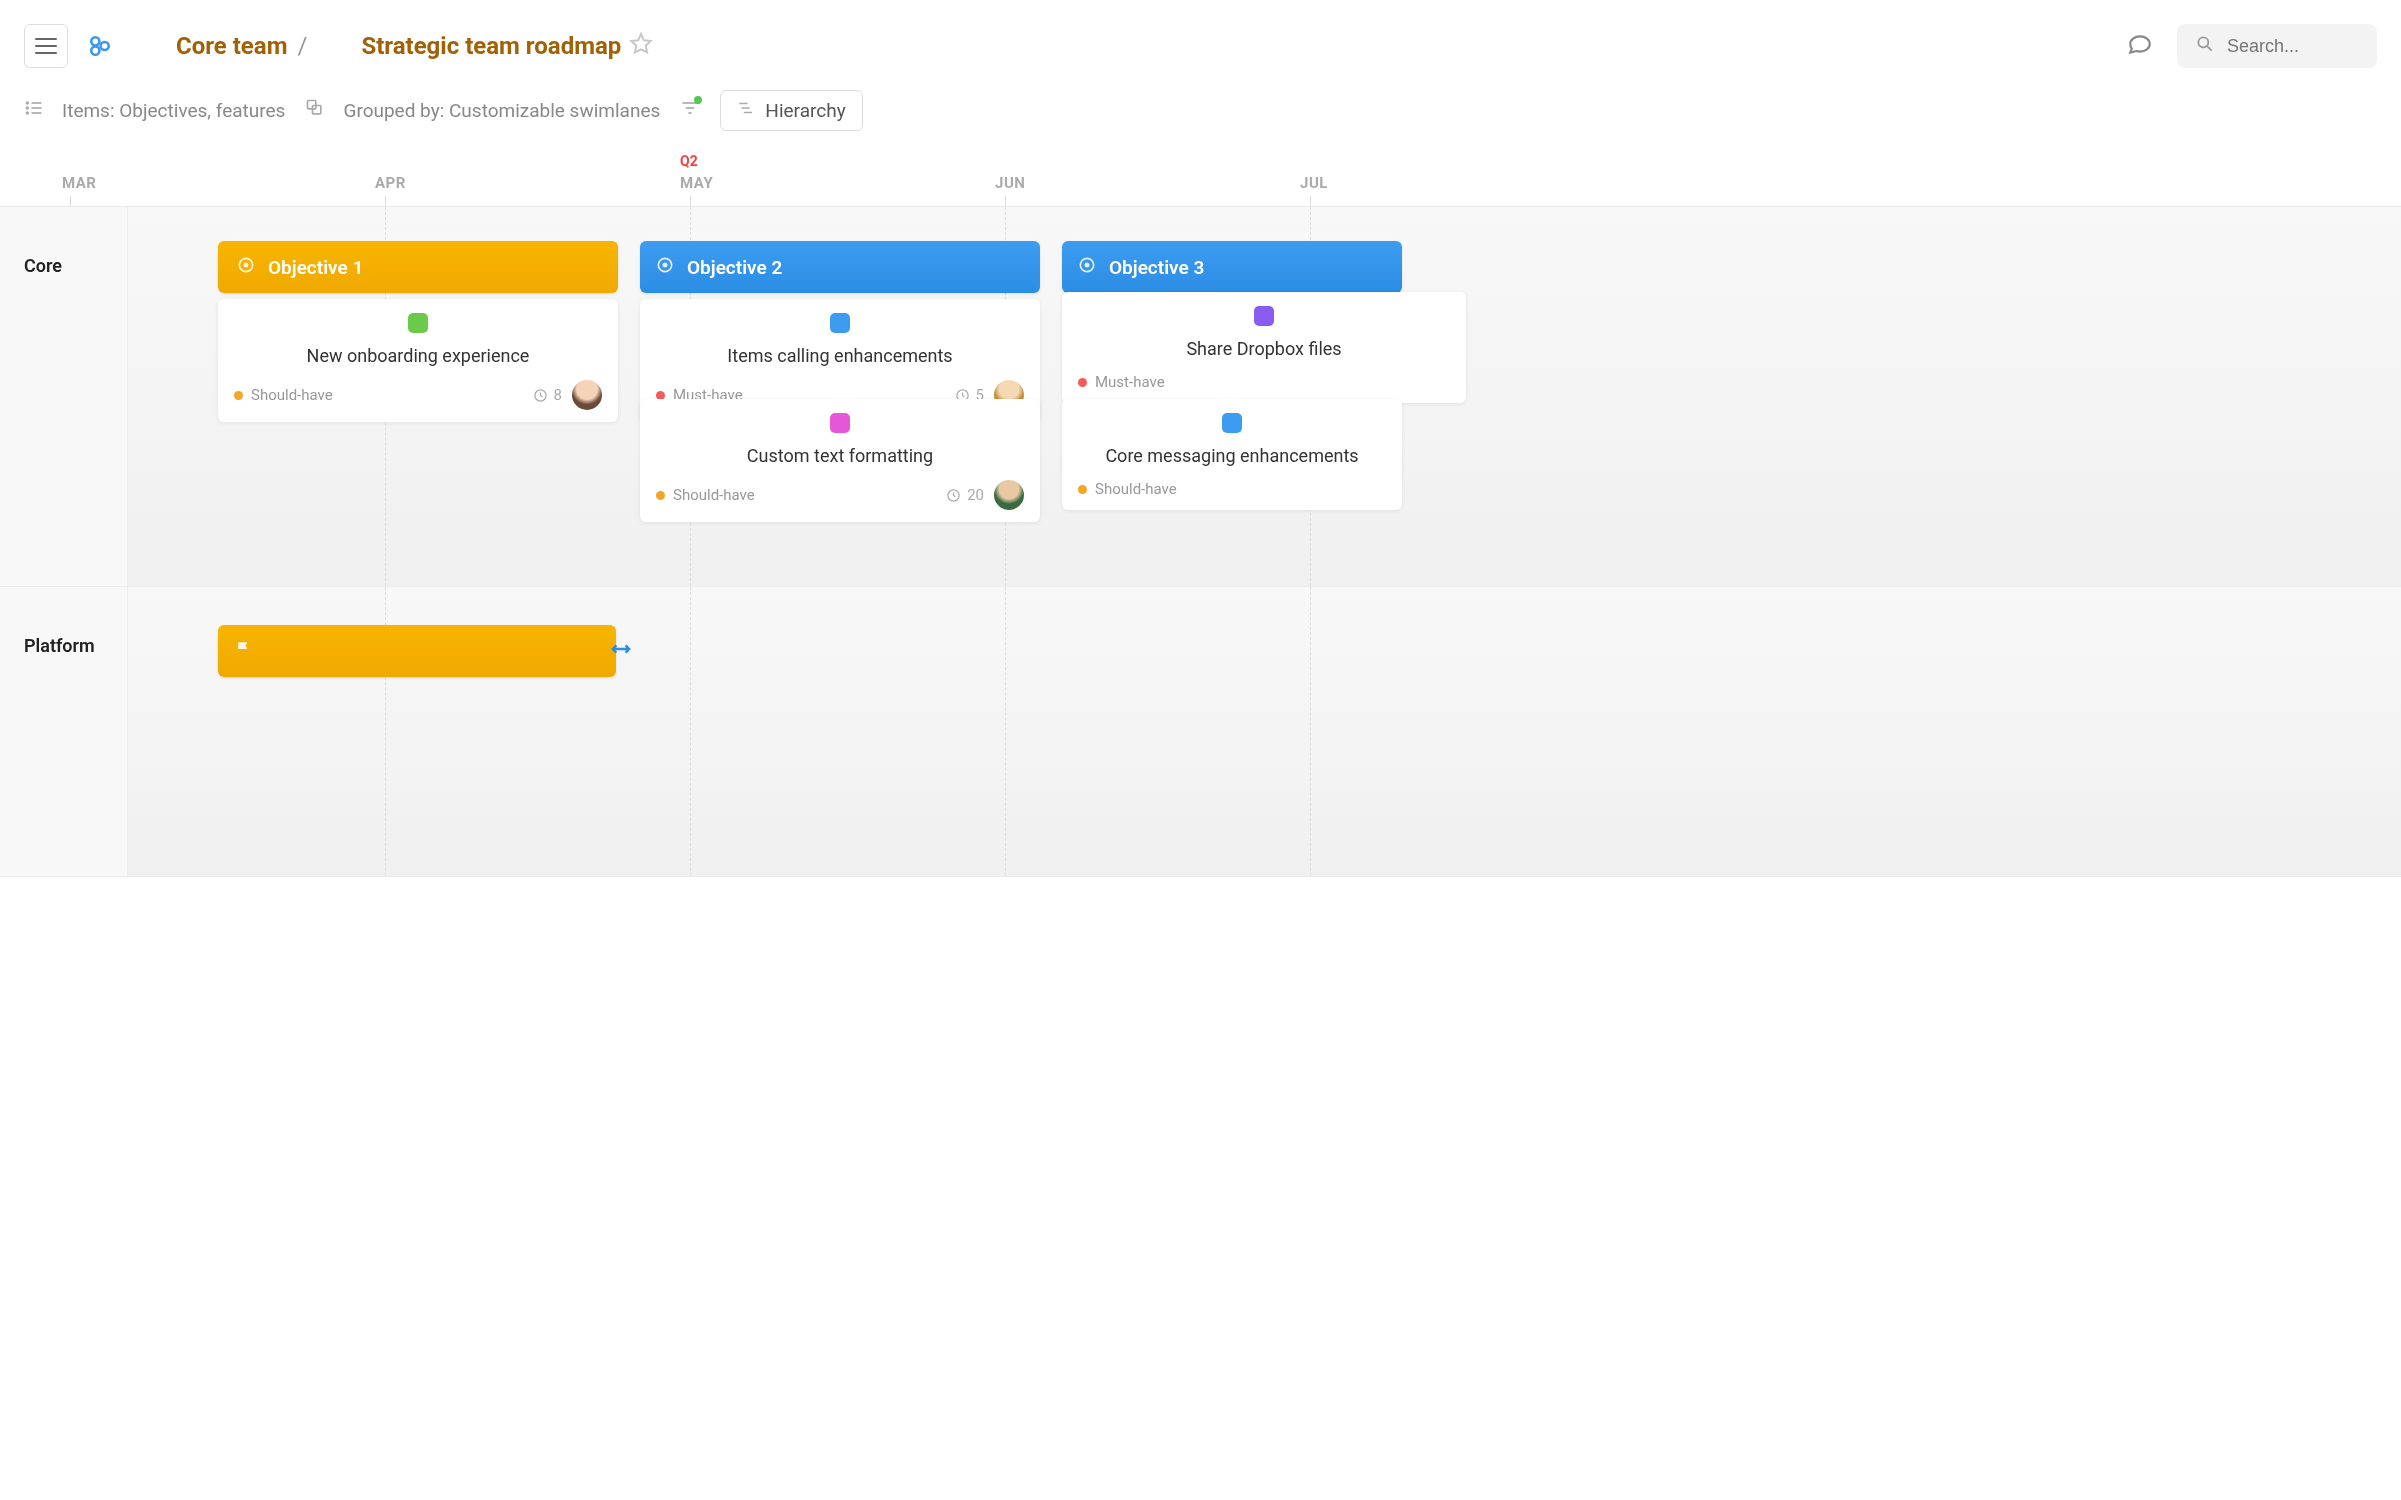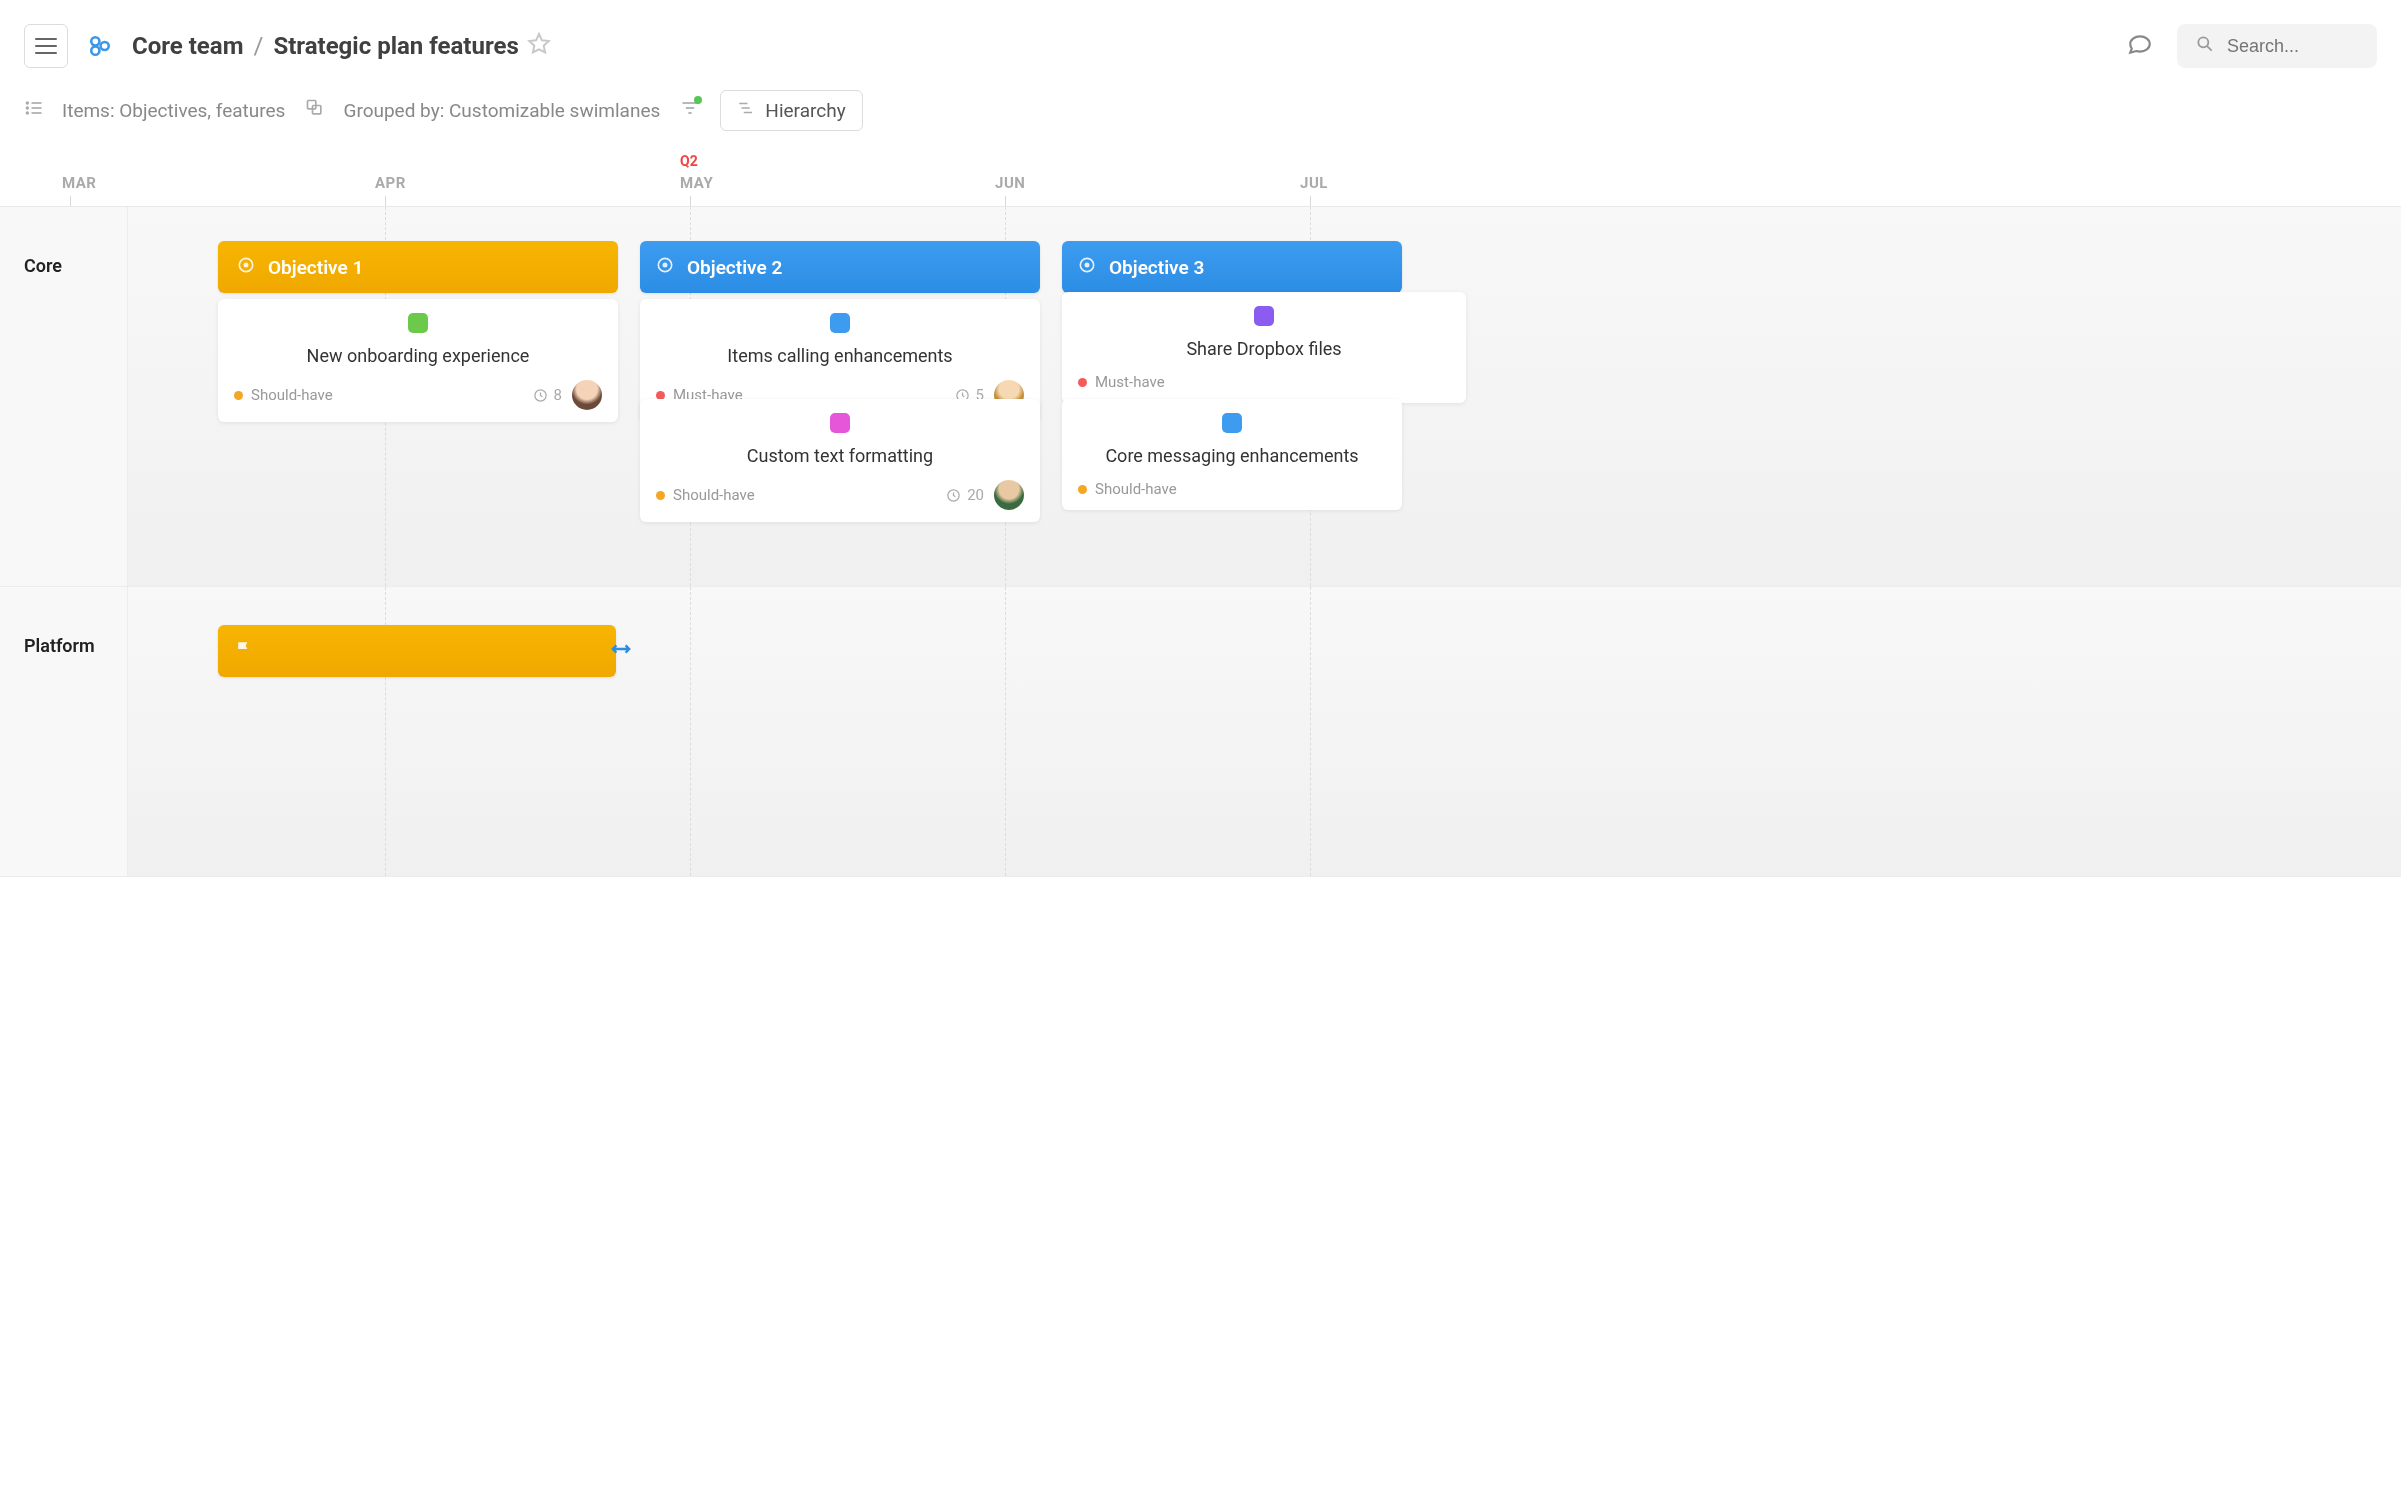--- a/index.html
+++ b/index.html
@@ -5,21 +5,21 @@
   * { box-sizing: border-box; margin: 0; padding: 0; }
   html, body { width: 100%; height: 100%; font-family: -apple-system, BlinkMacSystemFont, "Segoe UI", Roboto, sans-serif; background: #fff; color: #1a1a1a; overflow-x: hidden; }
 
   
   .header { display: flex; align-items: center; padding: 24px 24px 12px 24px; gap: 18px; }
   .menu-btn { width: 44px; height: 44px; border: 1px solid #dcdcdc; border-radius: 6px; display: flex; align-items: center; justify-content: center; cursor: pointer; background: #fff; }
   .hamburger { width: 22px; height: 16px; display: flex; flex-direction: column; justify-content: space-between; }
   .hamburger span { display: block; height: 2px; background: #666; border-radius: 1px; }
   .logo { color: #3b97e8; display: flex; align-items: center; }
   .breadcrumb { display: flex; align-items: center; gap: 10px; flex: 1; }
-  .breadcrumb-item { font-size: 24px; font-weight: 700; color: #404040; }
+  .breadcrumb-item { font-size: 24px; font-weight: 700; color: #a16207; margin-left: 44px; }
   .breadcrumb-sep { font-size: 24px; color: #999; font-weight: 400; }
   .star { color: #c8c8c8; cursor: pointer; margin-left: -2px; }
   .comments-icon { color: #888; cursor: pointer; margin-right: 6px; }
   .search-box { display: flex; align-items: center; background: #f3f3f3; border-radius: 8px; padding: 10px 18px; width: 200px; gap: 12px; }
   .search-box input { border: none; background: transparent; font-size: 18px; color: #c2410c; outline: none; width: 100%; }
   .search-box .search-icon { color: #9a9a9a; }
 
   
   .toolbar { display: flex; align-items: center; padding: 10px 24px 20px 24px; gap: 20px; color: #888; font-size: 19px; }
   .toolbar-item { display: flex; align-items: center; gap: 18px; cursor: pointer; }
@@ -80,21 +80,21 @@
   <div class="logo">
     <svg width="28" height="28" viewBox="0 0 24 24" fill="none" stroke="currentColor" stroke-width="2.2">
         <circle cx="8" cy="8" r="3.5"></circle>
         <circle cx="16" cy="12" r="3.5"></circle>
         <circle cx="8" cy="16" r="3.5"></circle>
       </svg>
   </div>
   <div class="breadcrumb">
     <span class="breadcrumb-item">Core team</span>
     <span class="breadcrumb-sep">/</span>
-    <span class="breadcrumb-item">Strategic plan features</span>
+    <span class="breadcrumb-item">Strategic team roadmap</span>
     <span class="star">
       <svg width="24" height="24" viewBox="0 0 24 24" fill="none" stroke="currentColor" stroke-width="2">
           <path d="M12 2l2.9 6.3 6.9.7-5.1 4.7 1.4 6.8L12 17.3 5.9 20.5l1.4-6.8L2.2 9l6.9-.7L12 2z"></path>
         </svg>
     </span>
   </div>
   <span class="comments-icon">
     <svg width="26" height="26" viewBox="0 0 24 24" fill="none" stroke="currentColor" stroke-width="2">
         <path d="M21 12c0 4-4 7-9 7-1.2 0-2.3-.2-3.3-.5L3 20l1.4-3.8C3.5 15 3 13.6 3 12c0-4 4-7 9-7s9 3 9 7z"></path>
       </svg>

